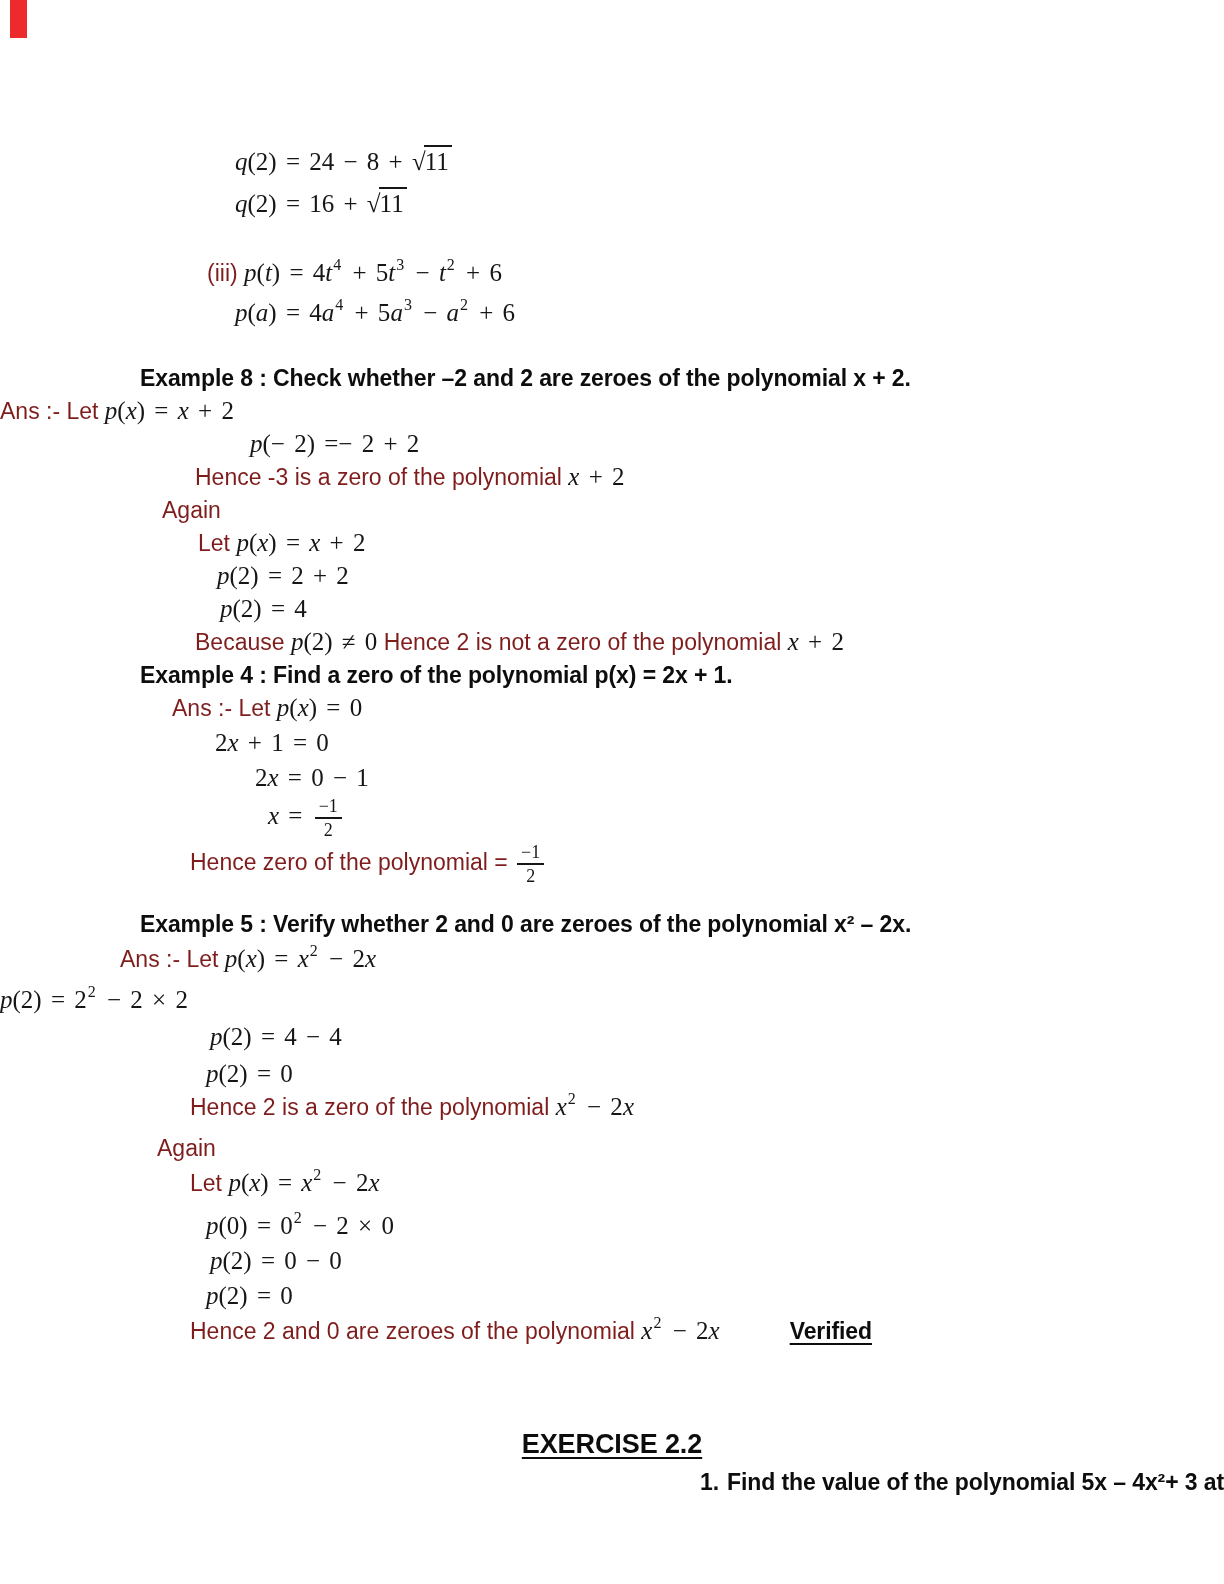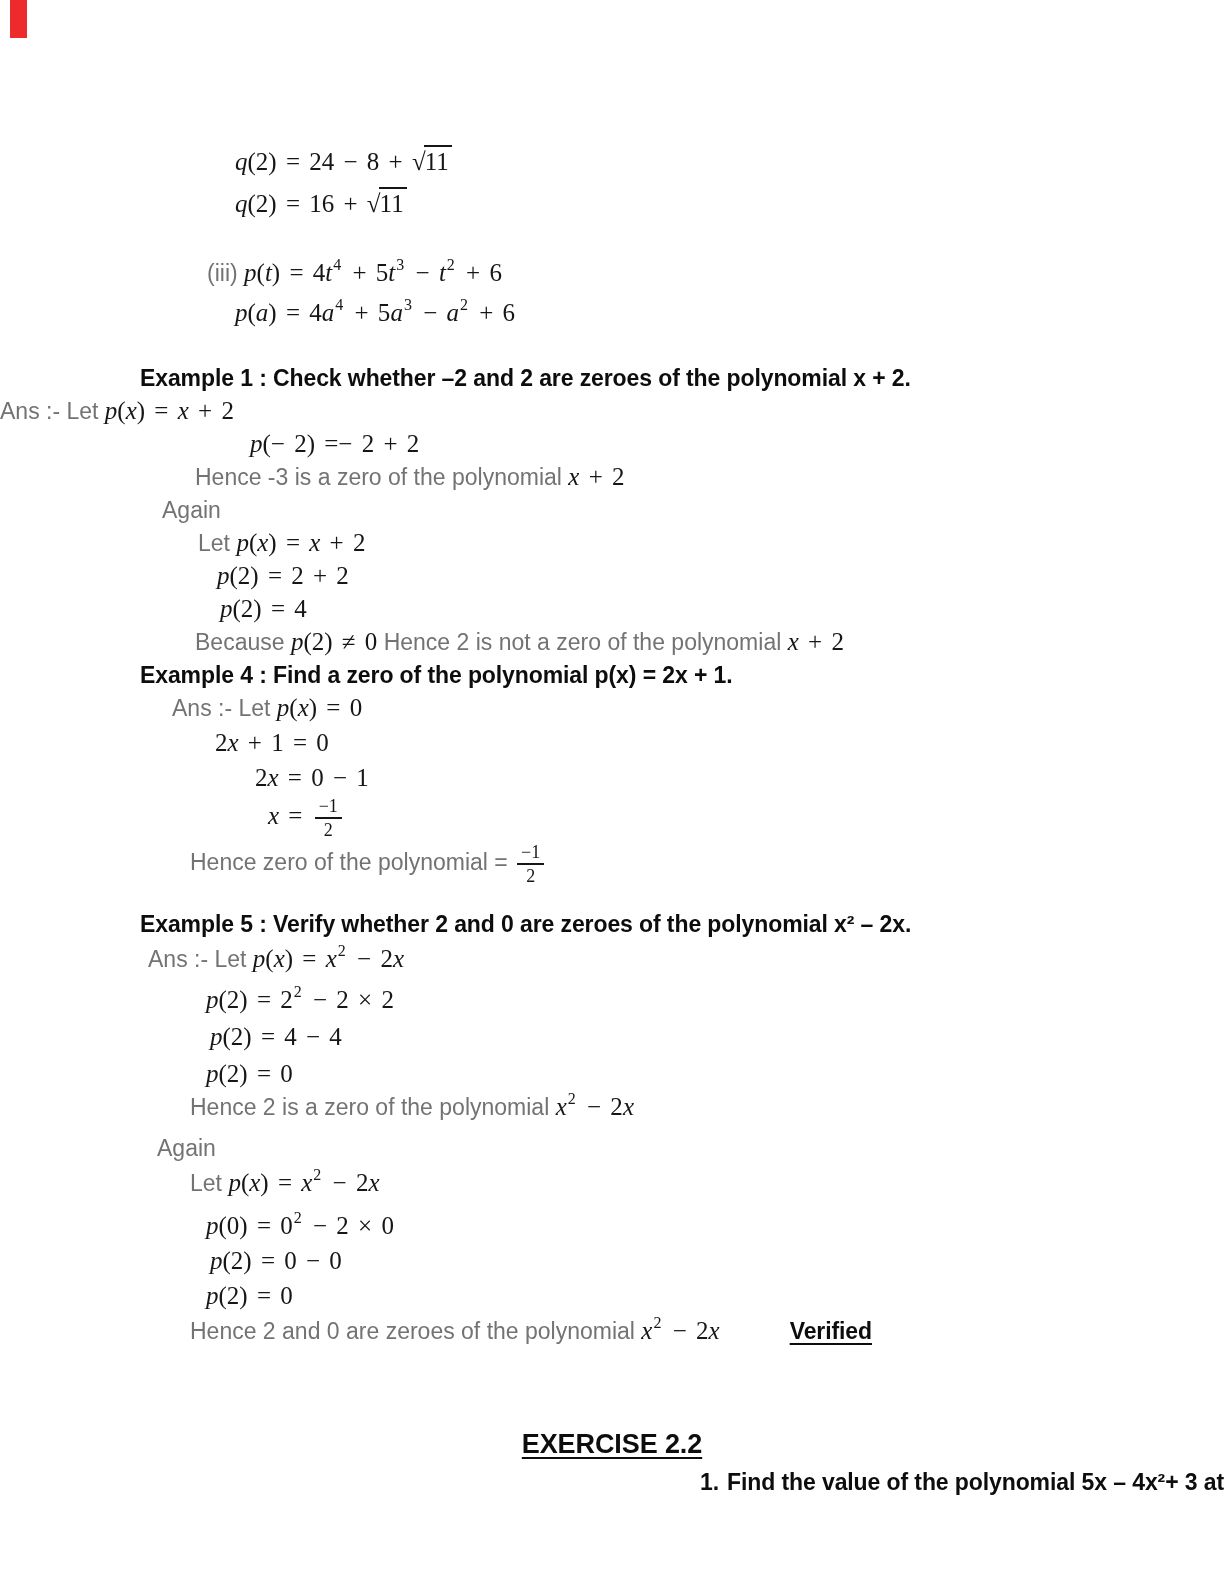--- a/index.html
+++ b/index.html
@@ -32,21 +32,21 @@
   }
   .line {
     white-space: pre;
     min-height: 30px;
     line-height: 30px;
     color: #161616;
   }
   .txt {
     font-family: "Liberation Sans", sans-serif;
     font-size: 23px;
-    color: #737373;
+    color: #7f1d1d;
   }
   .bold {
     font-weight: 700;
     letter-spacing: -0.1px;
     color: #0d0d0d;
   }
   .underlined {
     text-decoration: underline;
     text-decoration-thickness: 2px;
     text-underline-offset: 4px;
@@ -110,38 +110,38 @@
 </head>
 <body>
 
 <div class="page">
   <div class="corner-marker" style="background: rgb(238, 43, 44);"></div>
   <div class="content">
       <div class="line" style="padding-left: 235px;"><span class="math italic">q</span><span class="math">(2) = 24 − 8 + </span><span class="sqrt"><span class="sign">√</span><span class="radicand">11</span></span></div>
       <div class="line" style="padding-left: 235px; margin-top: 7px;"><span class="math italic">q</span><span class="math">(2) = 16 + </span><span class="sqrt"><span class="sign">√</span><span class="radicand">11</span></span></div>
       <div class="line" style="padding-left: 207px; margin-top: 36px;"><span class="txt">(iii) </span><span class="math italic">p</span><span class="math">(</span><span class="math italic">t</span><span class="math">) = 4</span><span class="math italic">t</span><span class="math sup">4</span><span class="math"> + 5</span><span class="math italic">t</span><span class="math sup">3</span><span class="math"> − </span><span class="math italic">t</span><span class="math sup">2</span><span class="math"> + 6</span></div>
       <div class="line" style="padding-left: 235px; margin-top: 7px;"><span class="math italic">p</span><span class="math">(</span><span class="math italic">a</span><span class="math">) = 4</span><span class="math italic">a</span><span class="math sup">4</span><span class="math"> + 5</span><span class="math italic">a</span><span class="math sup">3</span><span class="math"> − </span><span class="math italic">a</span><span class="math sup">2</span><span class="math"> + 6</span></div>
-      <div class="line" style="padding-left: 140px; margin-top: 32px;"><span class="txt bold">Example 1 : Check whether –2 and 2 are zeroes of the polynomial x + 2.</span></div>
+      <div class="line" style="padding-left: 140px; margin-top: 32px;"><span class="txt bold">Example 8 : Check whether –2 and 2 are zeroes of the polynomial x + 2.</span></div>
       <div class="line" style=""><span class="txt">Ans :- Let </span><span class="math italic">p</span><span class="math">(</span><span class="math italic">x</span><span class="math">) = </span><span class="math italic">x</span><span class="math"> + 2</span></div>
       <div class="line" style="padding-left: 250px;"><span class="math italic">p</span><span class="math">(− 2) =− 2 + 2</span></div>
       <div class="line" style="padding-left: 195px;"><span class="txt">Hence -3 is a zero of the polynomial </span><span class="math italic">x</span><span class="math"> + 2</span></div>
       <div class="line" style="padding-left: 162px;"><span class="txt">Again</span></div>
       <div class="line" style="padding-left: 198px;"><span class="txt">Let </span><span class="math italic">p</span><span class="math">(</span><span class="math italic">x</span><span class="math">) = </span><span class="math italic">x</span><span class="math"> + 2</span></div>
       <div class="line" style="padding-left: 217px;"><span class="math italic">p</span><span class="math">(2) = 2 + 2</span></div>
       <div class="line" style="padding-left: 220px;"><span class="math italic">p</span><span class="math">(2) = 4</span></div>
       <div class="line" style="padding-left: 195px;"><span class="txt">Because </span><span class="math italic">p</span><span class="math">(2) ≠ 0</span><span class="txt"> Hence 2 is not a zero of the polynomial </span><span class="math italic">x</span><span class="math"> + 2</span></div>
       <div class="line" style="padding-left: 140px; "><span class="txt bold">Example 4 : Find a zero of the polynomial p(x) = 2x + 1.</span></div>
       <div class="line" style="padding-left: 140px; margin-left: 32px;"><span class="txt">Ans :- Let </span><span class="math italic">p</span><span class="math">(</span><span class="math italic">x</span><span class="math">) = 0</span></div>
       <div class="line" style="padding-left: 215px; margin-top: 2px;"><span class="math">2</span><span class="math italic">x</span><span class="math"> + 1 = 0</span></div>
       <div class="line" style="padding-left: 255px; margin-top: 2px;"><span class="math">2</span><span class="math italic">x</span><span class="math"> = 0 − 1</span></div>
       <div class="line" style="padding-left: 268px; margin-top: 2px;"><span class="math italic">x</span><span class="math"> = </span><span class="frac"><span class="num">−1</span><span class="den">2</span></span></div>
       <div class="line" style="padding-left: 190px; margin-top: 2px;"><span class="txt">Hence zero of the polynomial = </span><span class="frac"><span class="num">−1</span><span class="den">2</span></span></div>
       <div class="line" style="padding-left: 140px; margin-top: 20px;"><span class="txt bold">Example 5 : Verify whether 2 and 0 are zeroes of the polynomial x² – 2x.</span></div>
-      <div class="line" style="padding-left: 120px; margin-top: 2px; margin-left: 28px;"><span class="txt">Ans :- Let </span><span class="math italic">p</span><span class="math">(</span><span class="math italic">x</span><span class="math">) = </span><span class="math italic">x</span><span class="math sup">2</span><span class="math"> − 2</span><span class="math italic">x</span></div>
-      <div class="line" style="padding-left: 206px; margin-top: 8px;"><span class="math italic">p</span><span class="math">(2) = 2</span><span class="math sup">2</span><span class="math"> − 2 × 2</span></div>
+      <div class="line" style="padding-left: 120px; margin-top: 2px;"><span class="txt">Ans :- Let </span><span class="math italic">p</span><span class="math">(</span><span class="math italic">x</span><span class="math">) = </span><span class="math italic">x</span><span class="math sup">2</span><span class="math"> − 2</span><span class="math italic">x</span></div>
+      <div class="line" style="margin-top: 8px;"><span class="math italic">p</span><span class="math">(2) = 2</span><span class="math sup">2</span><span class="math"> − 2 × 2</span></div>
       <div class="line" style="padding-left: 210px; margin-top: 4px;"><span class="math italic">p</span><span class="math">(2) = 4 − 4</span></div>
       <div class="line" style="padding-left: 206px; margin-top: 4px;"><span class="math italic">p</span><span class="math">(2) = 0</span></div>
       <div class="line" style="padding-left: 190px;"><span class="txt">Hence 2 is a zero of the polynomial </span><span class="math italic">x</span><span class="math sup">2</span><span class="math"> − 2</span><span class="math italic">x</span></div>
       <div class="line" style="padding-left: 157px; margin-top: 8px;"><span class="txt">Again</span></div>
       <div class="line" style="padding-left: 190px; margin-top: 2px;"><span class="txt">Let </span><span class="math italic">p</span><span class="math">(</span><span class="math italic">x</span><span class="math">) = </span><span class="math italic">x</span><span class="math sup">2</span><span class="math"> − 2</span><span class="math italic">x</span></div>
       <div class="line" style="padding-left: 206px; margin-top: 10px;"><span class="math italic">p</span><span class="math">(0) = 0</span><span class="math sup">2</span><span class="math"> − 2 × 0</span></div>
       <div class="line" style="padding-left: 210px; margin-top: 2px;"><span class="math italic">p</span><span class="math">(2) = 0 − 0</span></div>
       <div class="line" style="padding-left: 206px; margin-top: 2px;"><span class="math italic">p</span><span class="math">(2) = 0</span></div>
       <div class="line" style="padding-left: 190px; margin-top: 2px;"><span class="txt">Hence 2 and 0 are zeroes of the polynomial </span><span class="math italic">x</span><span class="math sup">2</span><span class="math"> − 2</span><span class="math italic">x</span><span class="hspace" style="width: 70px;"></span><span class="txt bold underlined">Verified</span></div>
       <div class="line" style="margin-top: 80px; text-align: center;"><span class="txt bold underlined heading-xl">EXERCISE 2.2</span></div>

